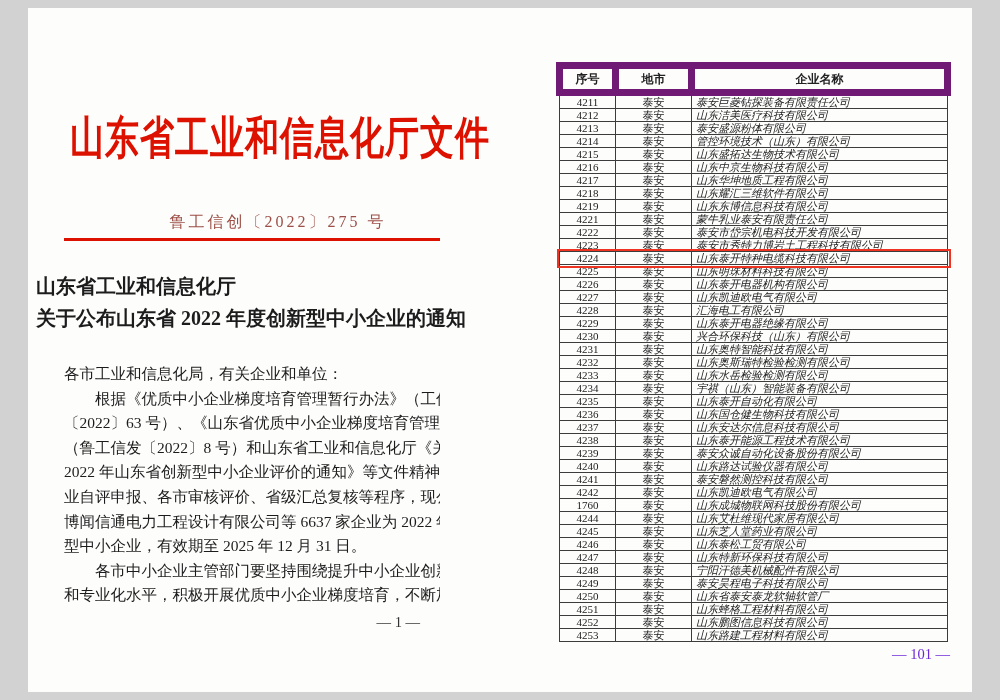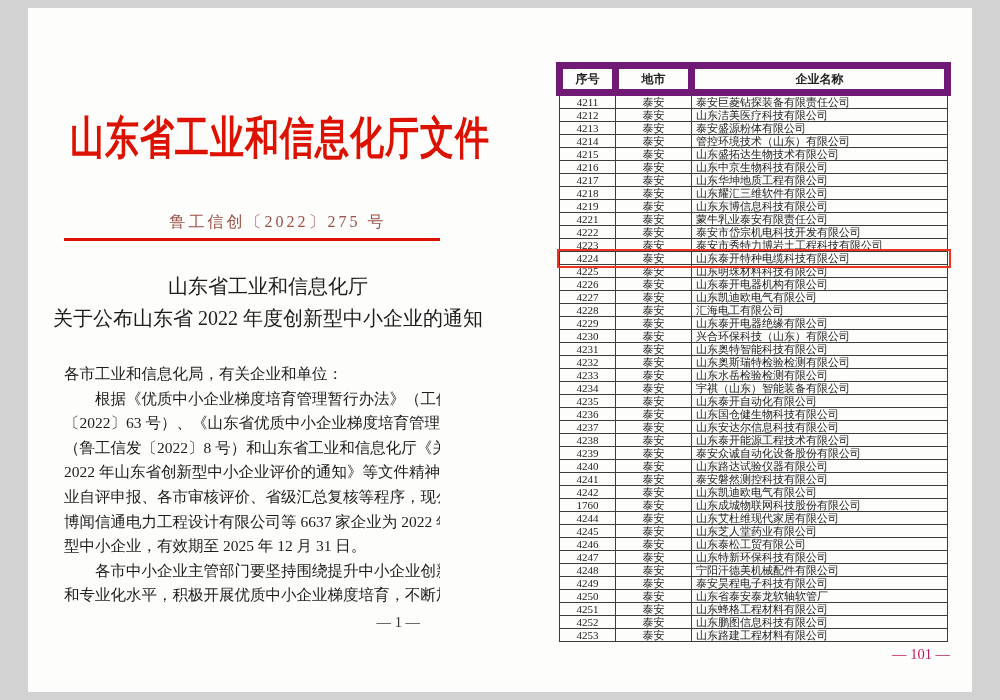--- a/index.html
+++ b/index.html
@@ -32,21 +32,21 @@
     position:absolute;left:70px;top:212px;width:416px;height:20px;
     line-height:20px;text-align:center;
     font-size:16px;color:var(--docnum);letter-spacing:3px;white-space:nowrap;
   }
   .red-rule{
     position:absolute;left:64px;top:238px;width:376px;height:3px;
     background:var(--red);
   }
   .doc-title{
     position:absolute;left:36px;top:270px;width:464px;
-    text-align:center;font-weight:normal;font-size:20px;line-height:32px;
+    font-weight:bold;font-size:20px;line-height:32px;
     white-space:nowrap;
   }
   .body-block{
     position:absolute;left:64px;top:362px;width:376px;
     font-size:15.5px;
   }
   .bline{
     height:24.6px;line-height:24.6px;white-space:nowrap;overflow:hidden;
     text-align:left;
   }
@@ -69,25 +69,25 @@
   .company-table th{
     border:7px solid #701a75;height:20px;line-height:20px;
     font-size:12px;font-weight:bold;text-align:center;padding:0;
     white-space:nowrap;overflow:hidden;
   }
   .company-table td{
     border:1px solid #3c3c3c;height:12px;line-height:12px;
     padding:0;white-space:nowrap;overflow:hidden;
   }
   .company-table td.c-serial,.company-table td.c-city{text-align:center;}
-  .company-table td.c-company{text-align:left;padding-left:4px;}
+  .company-table td.c-company{text-align:left;padding-left:4px;font-style:italic;}
   .company-table tr.hl{outline:2px solid var(--hl);outline-offset:1px;}
   .page-num-right{
     position:absolute;left:850px;top:644px;width:100px;height:20px;
-    line-height:20px;text-align:right;font-size:14.5px;color:#be185d;
+    line-height:20px;text-align:right;font-size:14.5px;color:#6d28d9;
     white-space:nowrap;
   }
 </style>
 </head>
 <body>
 
 <div class="canvas">
   <div class="spread"></div>
 
   <div class="letterhead">山东省工业和信息化厅文件</div>

